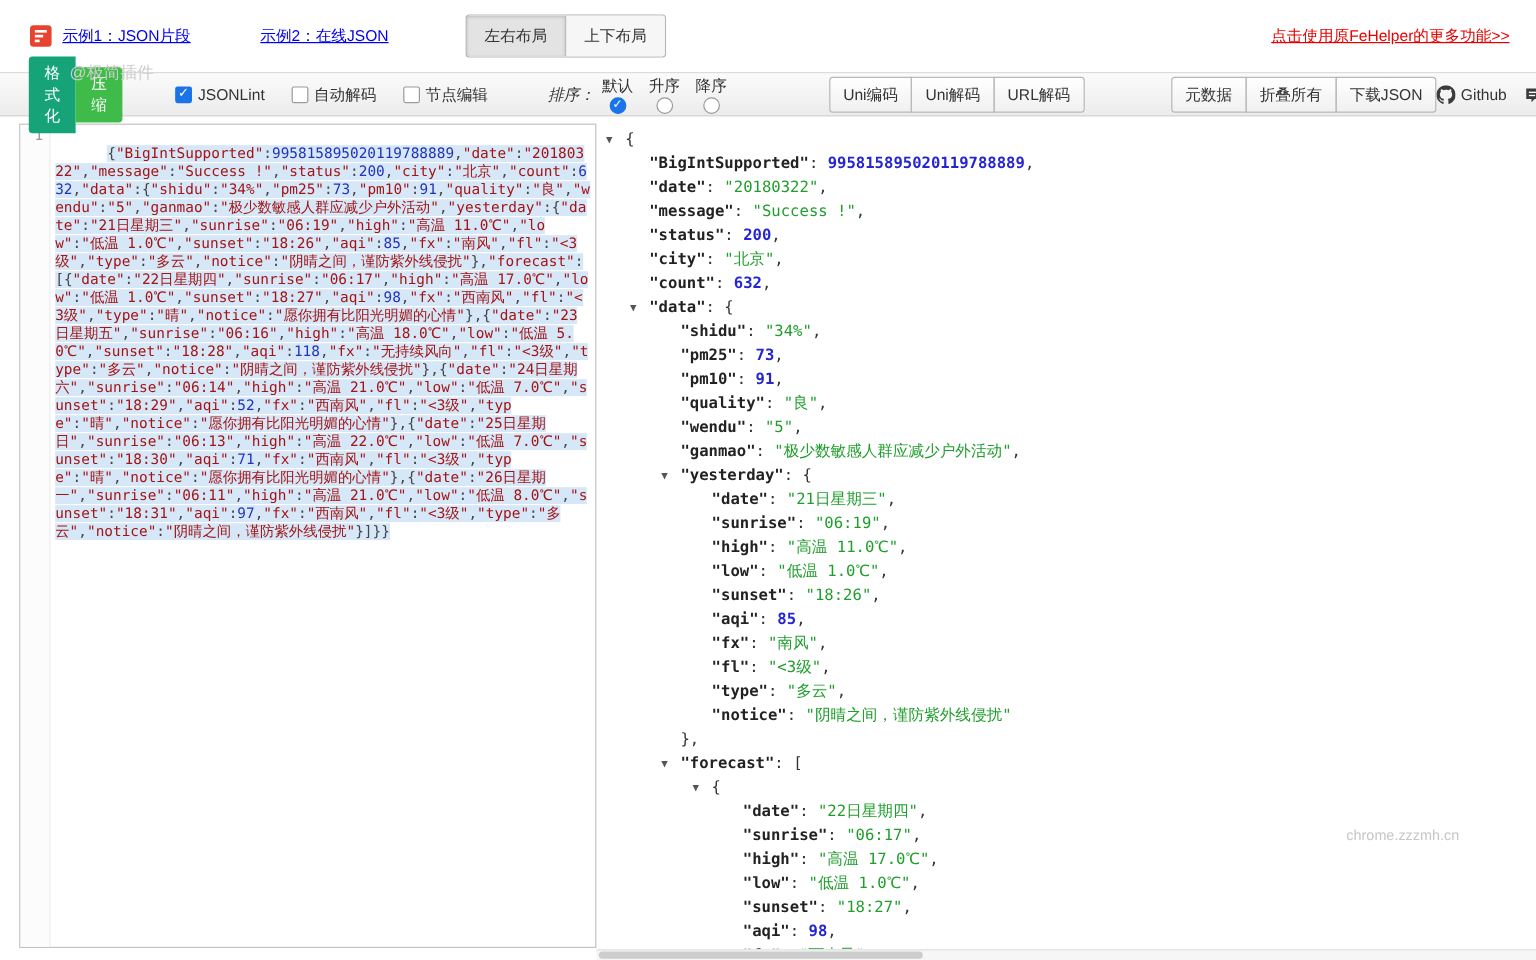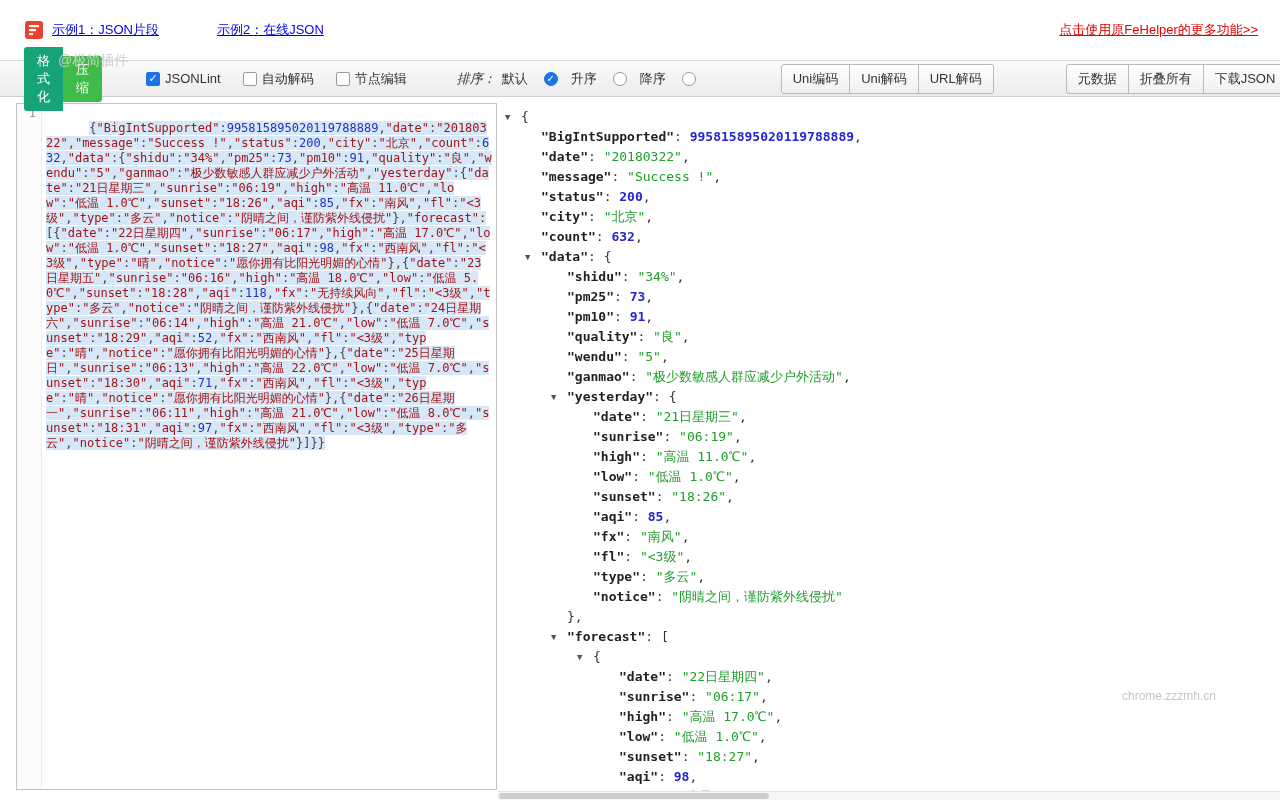--- a/index.html
+++ b/index.html
@@ -25,21 +25,21 @@
     background:linear-gradient(#fbfbfb,#ececec);
     border-top:1px solid #dcdcdc; border-bottom:1px solid #cfcfcf; position:relative;
   }
   .fbtn { font-family:inherit; font-size:13px; color:#fff; border:none; padding:5px 13px; cursor:pointer; }
   .fbtn.format { background:var(--format-btn); border-radius:3px 0 0 3px; }
   .fbtn.compress { background:var(--compress-btn); border-radius:0 3px 3px 0; margin-right:44px; }
   .chk { display:inline-flex; align-items:center; gap:5px; font-size:13px; margin-right:22px; cursor:pointer; white-space:nowrap; }
   .box { width:14px; height:14px; border:1px solid #9b9b9b; border-radius:2px; background:#fff; display:inline-flex; align-items:center; justify-content:center; font-size:11px; line-height:1; color:#fff; flex:none; }
   .box.checked { background:var(--checkbox-blue); border-color:var(--checkbox-blue); }
   .sort-label { font-size:13px; margin:0 6px 0 28px; white-space:nowrap;font-style:italic; }
-  .radlab { display:inline-flex; align-items:center; gap:16px; font-size:13px; margin-right:13px; cursor:pointer; white-space:nowrap; }
+  .radlab { display:inline-flex; align-items:center; gap:0; font-size:13px; margin-right:13px; cursor:pointer; white-space:nowrap;flex-direction:column; }
   .rad { width:14px; height:14px; border-radius:50%; border:1px solid #9b9b9b; background:#fff; display:inline-flex; align-items:center; justify-content:center; font-size:10px; line-height:1; color:#fff; flex:none; }
   .rad.checked { background:var(--checkbox-blue); border-color:var(--checkbox-blue); }
   .btn-group { display:flex; margin-left:24px;padding-left:48px; }
   .wbtn { font-family:inherit; font-size:13px; color:#333; padding:5px 11px; background:linear-gradient(#ffffff,#f0f0f0); border:1px solid #b9b9b9; margin-left:-1px; cursor:pointer; white-space:nowrap; }
   .wbtn:first-child { border-radius:3px 0 0 3px; margin-left:0; }
   .wbtn:last-child { border-radius:0 3px 3px 0; }
   .tool-right { margin-left:auto; display:flex; align-items:center; gap:15px;justify-content:flex-end; }
   .icon-item { display:inline-flex; align-items:center; gap:4px; font-size:13px; color:#333; cursor:pointer; white-space:nowrap; }
   .icon-item svg { fill:#3b3b3b; }
 
@@ -77,20 +77,24 @@
 
 <div class="header">
   <svg class="logo" viewBox="0 0 20 20">
     <rect x="1" y="1" width="18" height="18" rx="3" fill="#e8432e"></rect>
     <rect x="5" y="5" width="10" height="2.2" fill="#fff"></rect>
     <rect x="5" y="9" width="7" height="2.2" fill="#fff"></rect>
     <rect x="5" y="13" width="4" height="2.2" fill="#fff"></rect>
   </svg>
   <a class="example-link">示例1：JSON片段</a>
   <a class="example-link">示例2：在线JSON</a>
+  <div class="layout-toggle">
+    <button class="layout-btn active">左右布局</button>
+    <button class="layout-btn">上下布局</button>
+  </div>
   <a class="more-link">点击使用原FeHelper的更多功能&gt;&gt;</a>
 </div>
 
 <div class="toolbar">
   <button class="fbtn format">格式化</button>
   <button class="fbtn compress">压缩</button>
 
   <label class="chk">
     <span class="box checked">✓</span>
     <span>JSONLint</span>

